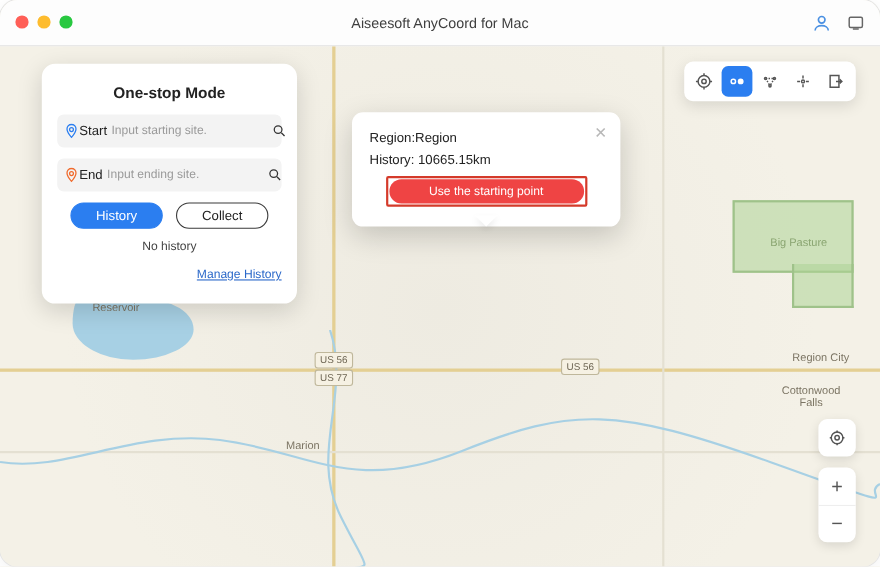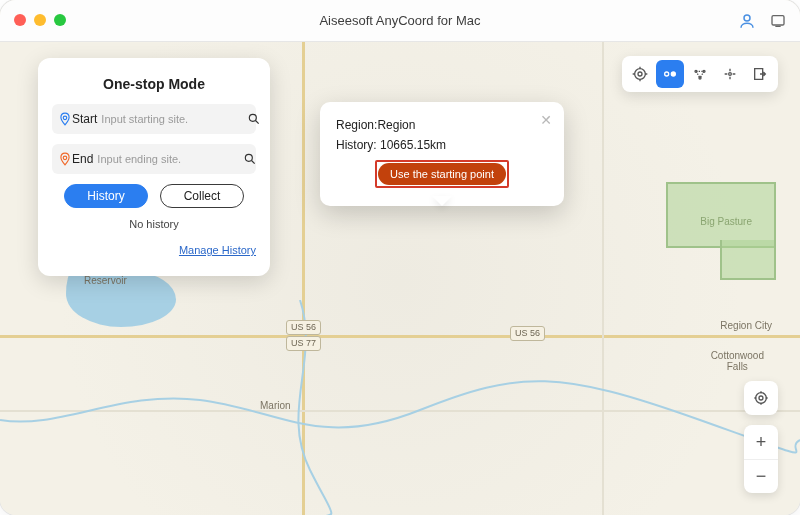--- a/index.html
+++ b/index.html
@@ -129,22 +129,22 @@
     background:#fff; border-radius:10px;
     box-shadow:0 8px 26px rgba(0,0,0,0.18);
     padding:16px 16px 18px 16px;
     z-index:45;
   }
   .popover .close {
     position:absolute; top:10px; right:12px; color:#b8b8b8; font-size:14px; cursor:pointer;
   }
   .popover .line { font-size:12px; color:#222; margin-bottom:6px; }
   .actbtn {
-    display:block; margin:10px auto 0 auto; width:128px; height:22px;
-    background:#c2410c; color:#fff; font-size:11px; border-radius:12px;
+    display:block; margin:10px auto 0 auto; width:177px; height:22px;
+    background:#ef4444; color:#fff; font-size:11px; border-radius:12px;
     border:none; cursor:pointer;
   }
   .actwrap { display:flex; justify-content:center; }
   .redbox { border:2px solid #d43a2a; padding:1px; display:inline-block; border-radius:2px; }
   .popover::after {
     content:""; position:absolute; bottom:-10px; left:50%; transform:translateX(-50%);
     border:10px solid transparent; border-top-color:#fff;
     filter: drop-shadow(0 3px 3px rgba(0,0,0,0.08));
   }
 

